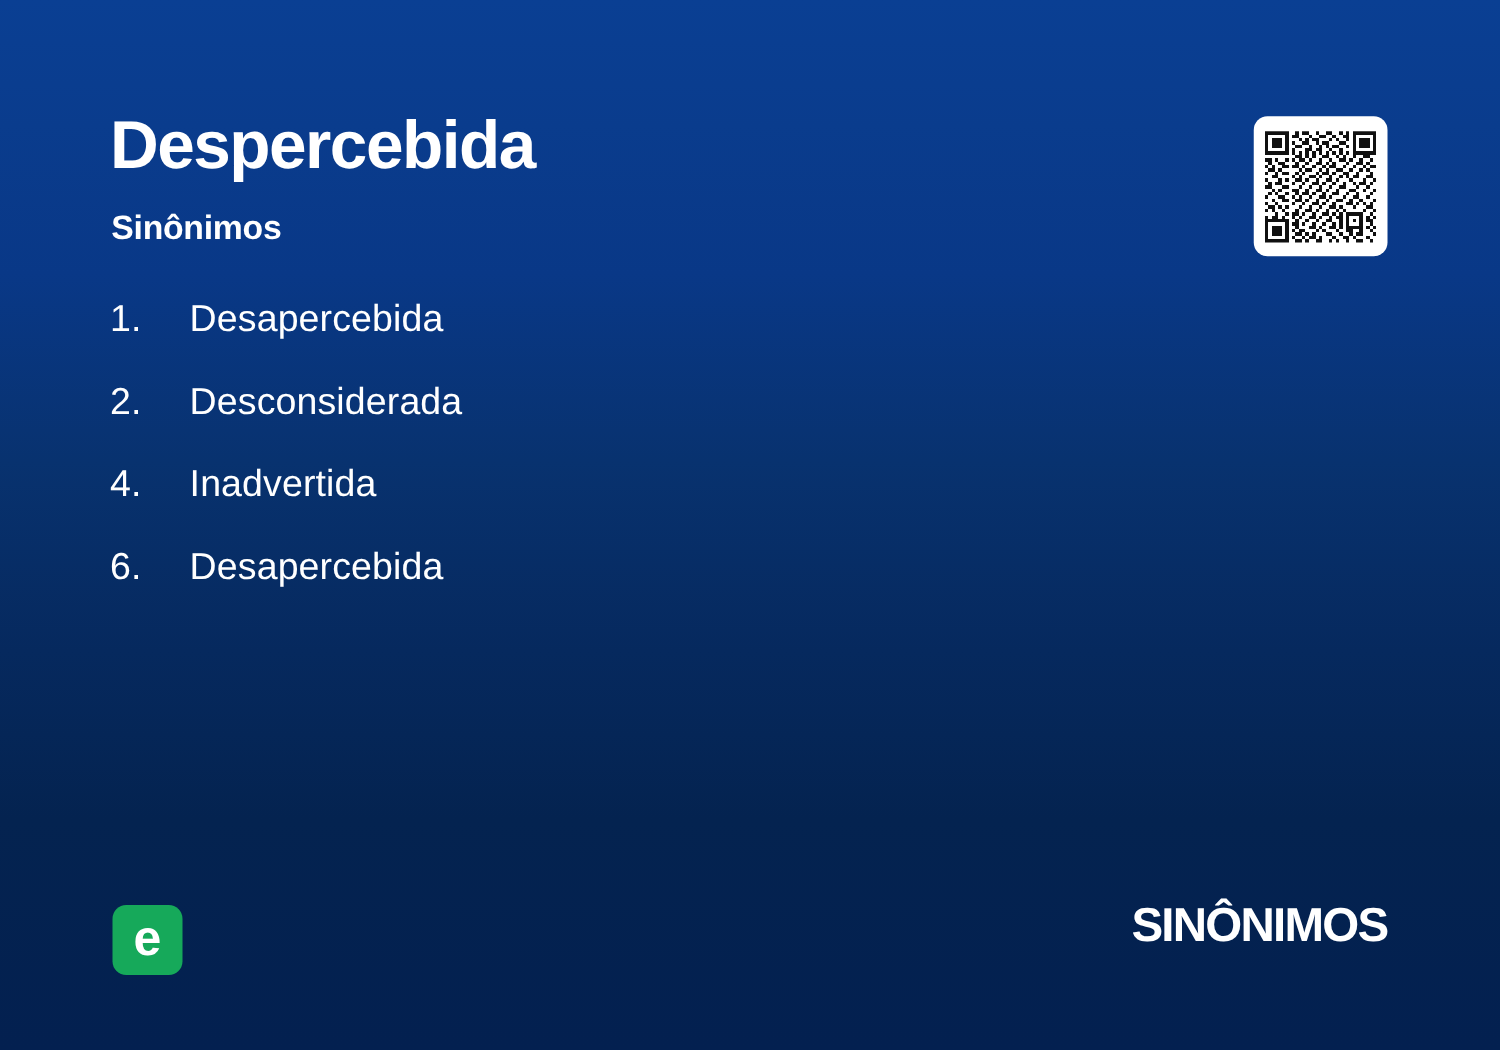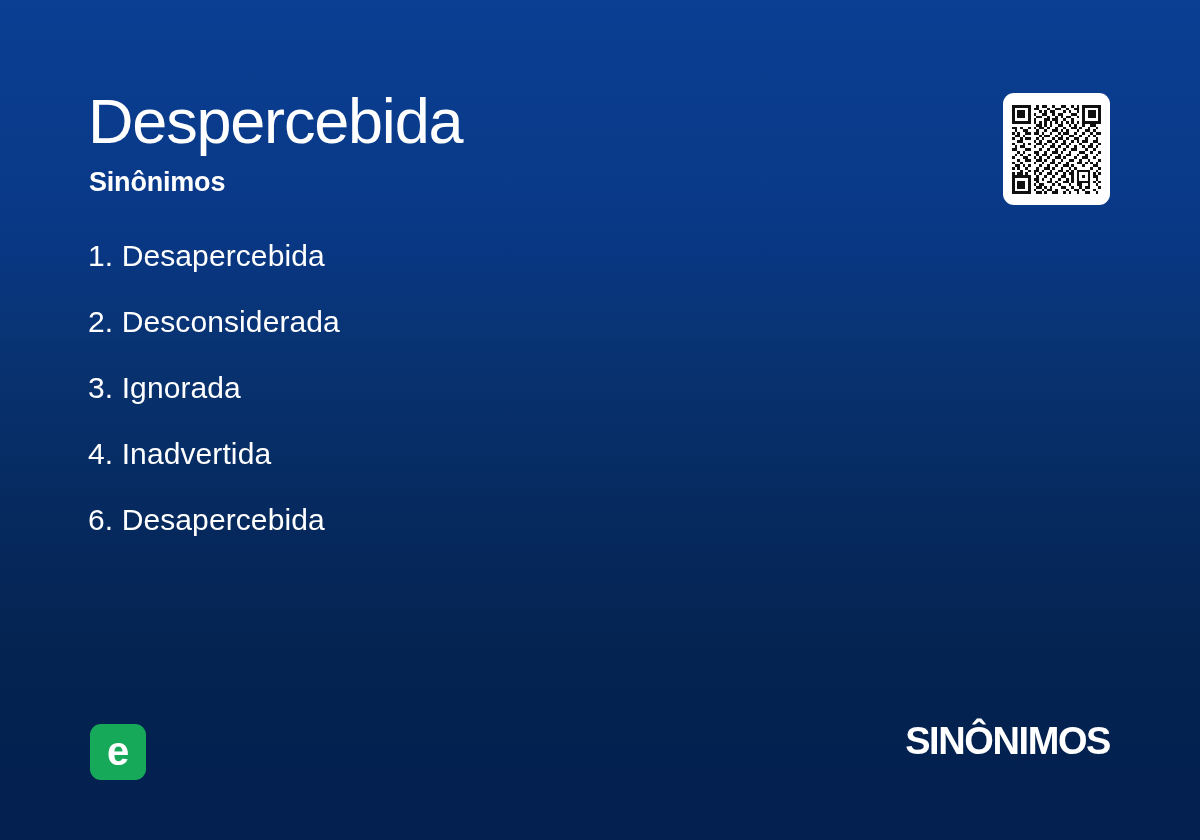--- a/index.html
+++ b/index.html
@@ -22,22 +22,22 @@
         #042350 78%,
         #032050 100%);
     overflow:hidden;
   }
 
   
   .title {
     position:absolute;
     left:88px;
     top:88px;
-    font-size:63px;
-    font-weight:400;
+    font-size:54px;
+    font-weight:700;
     color:#ffffff;
     letter-spacing:-1.2px;
     line-height:1.05;
     white-space:nowrap;
   }
   .subtitle {
     position:absolute;
     left:89px;
     top:168px;
     font-size:27px;
@@ -59,21 +59,21 @@
   .syn-item {
     font-size:30px;
     font-weight:400;
     color:#ffffff;
     height:66px;
     line-height:36px;
     letter-spacing:0.1px;
     white-space:nowrap;
   }
   .syn-num { display:inline; }
-  .syn-word { display:inline; }
+  .syn-word { display:inline;margin-left:30px; }
 
   
   .qr-panel {
     position:absolute;
     left:1003px;
     top:93px;
     width:107px;
     height:112px;
     background:#ffffff;
     border-radius:11px;
@@ -141,24 +141,20 @@
   <div class="subtitle">Sinônimos</div>
 
   <ul class="syn-list">
     <li class="syn-item">
       <span class="syn-num">1.</span>
       <span class="syn-word">Desapercebida</span>
     </li>
     <li class="syn-item">
       <span class="syn-num">2.</span>
       <span class="syn-word">Desconsiderada</span>
-    </li>
-    <li class="syn-item">
-      <span class="syn-num">3.</span>
-      <span class="syn-word">Ignorada</span>
     </li>
     <li class="syn-item">
       <span class="syn-num">4.</span>
       <span class="syn-word">Inadvertida</span>
     </li>
     <li class="syn-item">
       <span class="syn-num">6.</span>
       <span class="syn-word">Desapercebida</span>
     </li>
   </ul>

